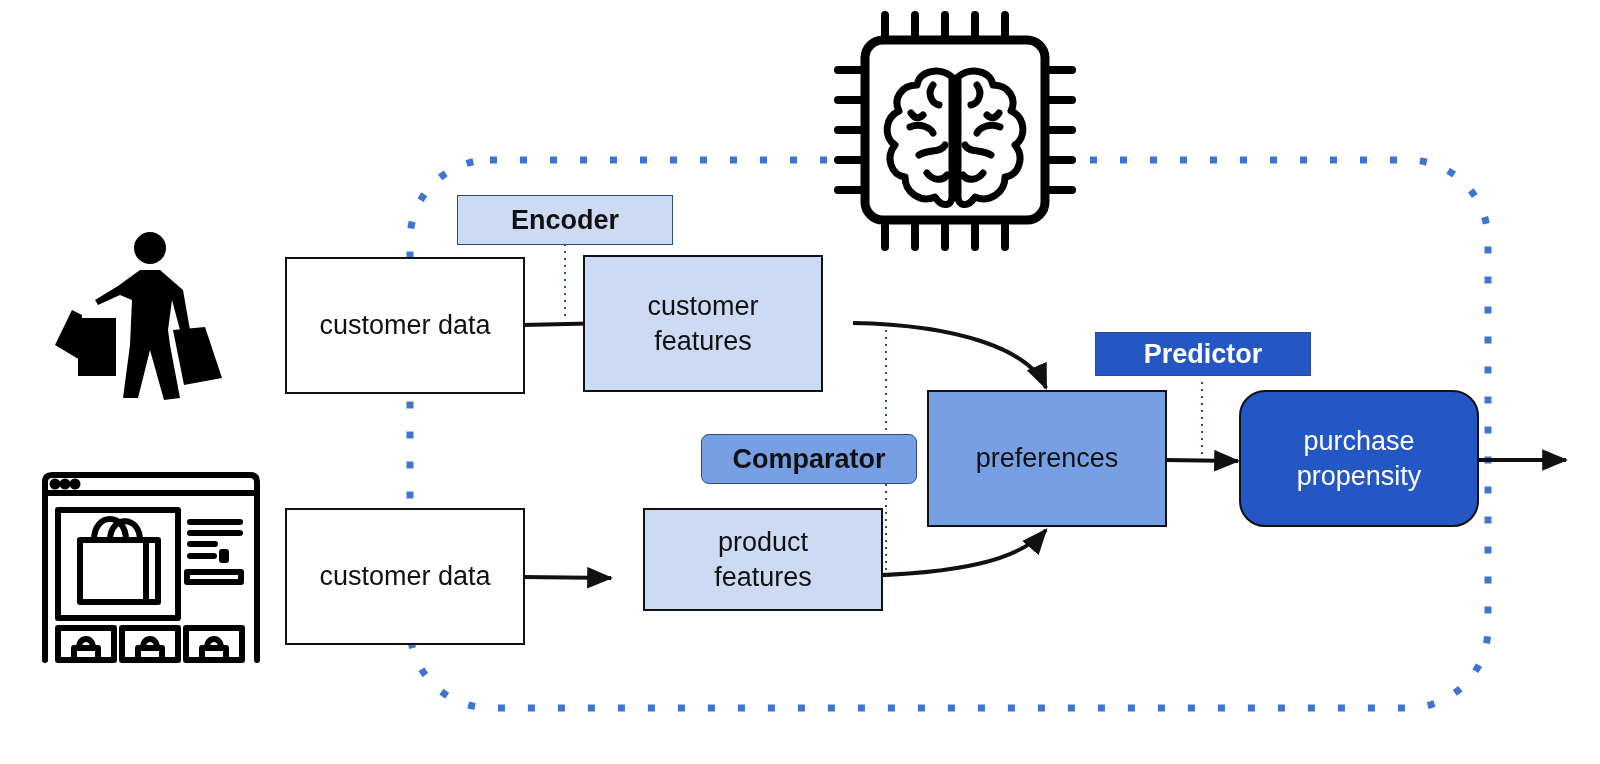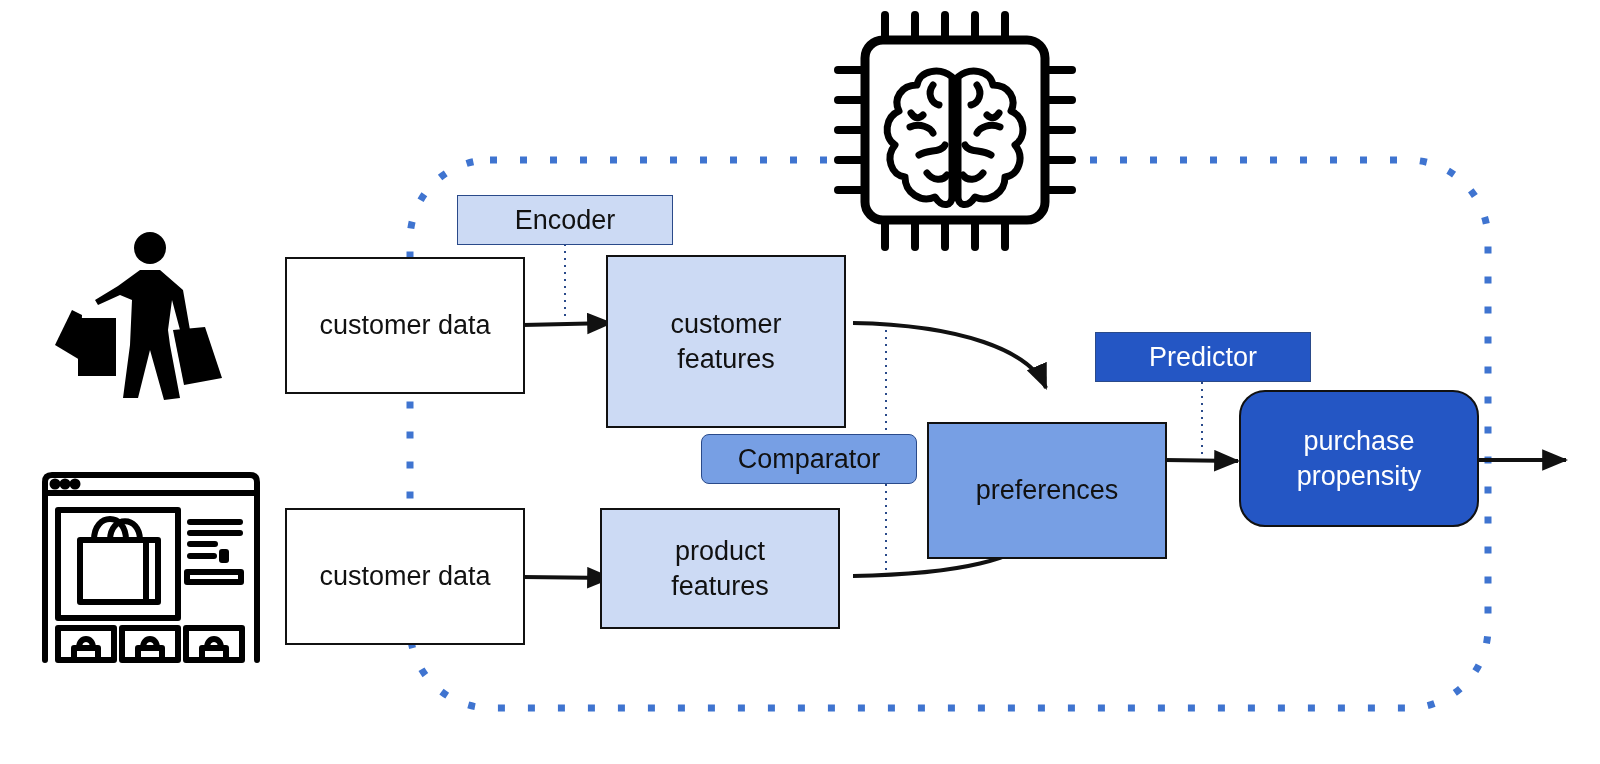--- a/index.html
+++ b/index.html
@@ -8,21 +8,21 @@
     svg.canvas { position: absolute; left: 0; top: 0; }
     .box { position: absolute; box-sizing: border-box; border: 2px solid #111;
            display: flex; align-items: center; justify-content: center; text-align: center;
            font-size: 27px; line-height: 35px; color: #111; }
     .box.white { background: #ffffff; }
     .box.light { background: #ccdaf4; }
     .box.mid { background: #779fe4; }
     .box.dark { background: #2456c4; color: #ffffff; }
     .label { position: absolute; box-sizing: border-box; border: 1.5px solid #2a4a8a;
              display: flex; align-items: center; justify-content: center;
-             font-size: 27px; font-weight: normal; color: #111; }
+             font-size: 27px; font-weight: bold; color: #111; }
     .label.light { background: #ccdaf4; }
     .label.mid { background: #779fe4; border-radius: 8px; }
     .label.dark { background: #2456c4; color: #ffffff; }
     .ml { white-space: pre-line; }
   </style>
 </head>
 <body>
 
 <svg class="canvas" width="1600" height="764" viewBox="0 0 1600 764" xmlns="http://www.w3.org/2000/svg">
   <defs>
@@ -127,39 +127,39 @@
   </g>
 </svg>
 
 <div class="box white" style="left:285px; top:257px; width:240px; height:137px;">
   <span>customer data</span>
 </div>
 <div class="box white" style="left:285px; top:508px; width:240px; height:137px;">
   <span>customer data</span>
 </div>
 
-<div class="box light" style="left:606px; top:255px; width:240px; height:173px;">
+<div class="box light" style="left:583px; top:255px; width:240px; height:137px;">
   <span class="ml">customer
 features</span>
 </div>
-<div class="box light" style="left:600px; top:508px; width:240px; height:121px;justify-content:center;">
+<div class="box light" style="left:643px; top:508px; width:240px; height:103px;justify-content:center;">
   <span class="ml">product
 features</span>
 </div>
 
-<div class="box mid" style="left:927px; top:390px; width:240px; height:137px;margin-top:32px;">
+<div class="box mid" style="left:927px; top:390px; width:240px; height:137px;">
   <span>preferences</span>
 </div>
 
 <div class="box dark" style="left:1239px; top:390px; width:240px; height:137px;border-radius:26px;">
   <span class="ml">purchase
 propensity</span>
 </div>
 
 <div class="label light" style="left:457px; top:195px; width:216px; height:50px;">
   <span>Encoder</span>
 </div>
 <div class="label mid" style="left:701px; top:434px; width:216px; height:50px;">
   <span>Comparator</span>
 </div>
-<div class="label dark" style="left:1095px; top:332px; width:216px; height:50px;">
+<div class="label dark" style="left:1095px; top:332px; width:216px; height:44px;">
   <span>Predictor</span>
 </div>
 
 </body></html>

